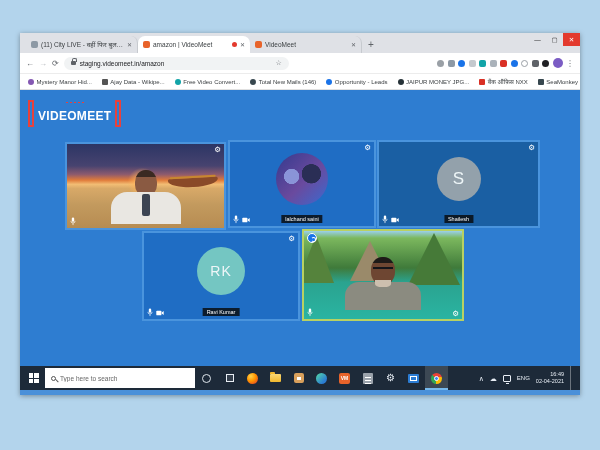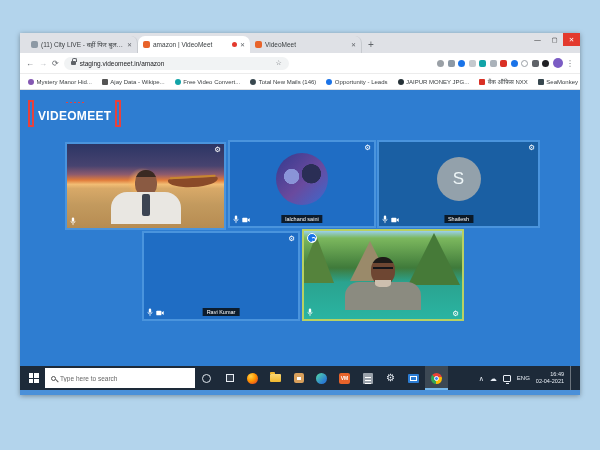--- a/index.html
+++ b/index.html
@@ -324,20 +324,21 @@
           </svg>
           <svg class="cam-ic" width="8" height="6" viewBox="0 0 14 10">
             <rect x="0.5" y="1" width="9" height="8" rx="1.5" fill="#fff"></rect>
             <polygon points="10,4 13.5,1.5 13.5,8.5 10,6" fill="#fff"></polygon>
           </svg>
         </div>
       </div>
 
       <div class="tile t4">
         <span class="gear">⚙</span>
+        <div class="avatar-big av-rk">RK</div>
         <div class="name-badge">Ravi Kumar</div>
         <div class="controls">
           <svg class="mic-ic" width="6" height="9" viewBox="0 0 10 14">
             <rect x="3" y="0.5" width="4" height="7" rx="2" fill="#fff"></rect>
             <path d="M1.5 6a3.5 3.5 0 0 0 7 0" stroke="#fff" fill="none" stroke-width="1.2"></path>
             <line x1="5" y1="10" x2="5" y2="13" stroke="#fff" stroke-width="1.2"></line>
           </svg>
           <svg class="cam-ic" width="8" height="6" viewBox="0 0 14 10">
             <rect x="0.5" y="1" width="9" height="8" rx="1.5" fill="#fff"></rect>
             <polygon points="10,4 13.5,1.5 13.5,8.5 10,6" fill="#fff"></polygon>

